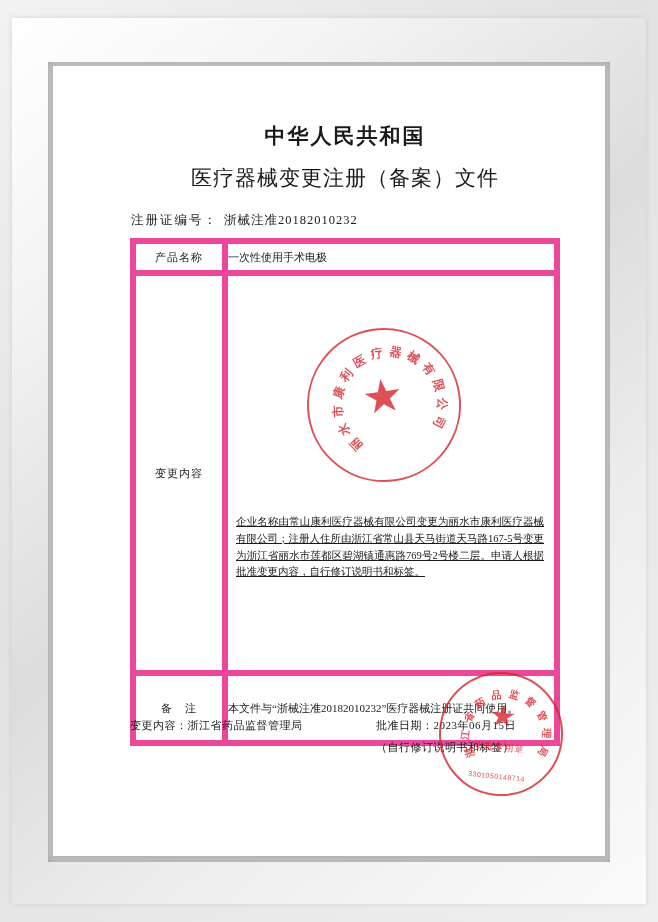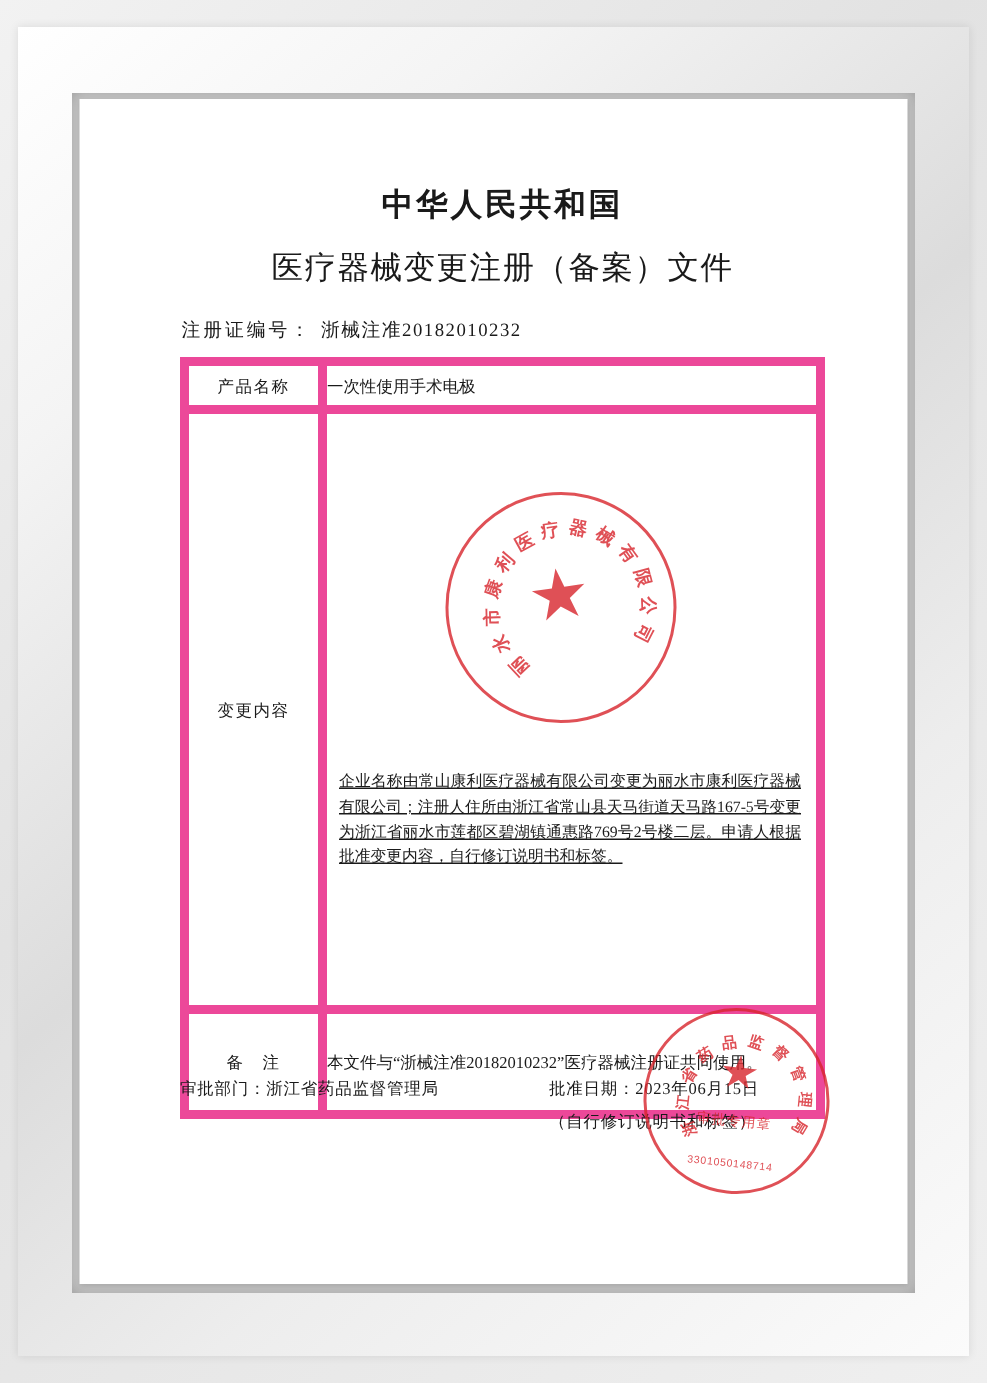--- a/index.html
+++ b/index.html
@@ -47,21 +47,21 @@
     width: 552px;
     height: 790px;
     background: #ffffff;
     box-shadow: 0 1px 4px rgba(0,0,0,0.18);
     overflow: hidden;
   }
 
   
   .doc {
     position: absolute;
-    left: 6px; top: 0;
+    left: 16px; top: 0;
     width: 552px;
     height: 790px;
     color: #1a1a1a;
   }
   .title1 {
     position: absolute;
     top: 56px;
     width: 100%;
     text-align: center;
     font-size: 21px;
@@ -246,21 +246,21 @@
           </tr>
           <tr class="row-remark">
             <td class="cell-label">备　注</td>
             <td class="cell-value-mid">本文件与“浙械注准20182010232”医疗器械注册证共同使用。</td>
           </tr>
         </tbody>
       </table>
 
       <div class="footer">
         <div class="dept">
-          <span>审批部门：</span><span>浙江省药品监督管理局</span>
+          <span>变更内容：</span><span>浙江省药品监督管理局</span>
         </div>
         <div class="date">
           <span>批准日期：</span><span>2023年06月15日</span>
         </div>
         <div class="seal-note">（自行修订说明书和标签）</div>
       </div>
 
       <div class="seal" id="seal-company">
         <div class="ring-text">
           <div class="curved" id="curve-company">

